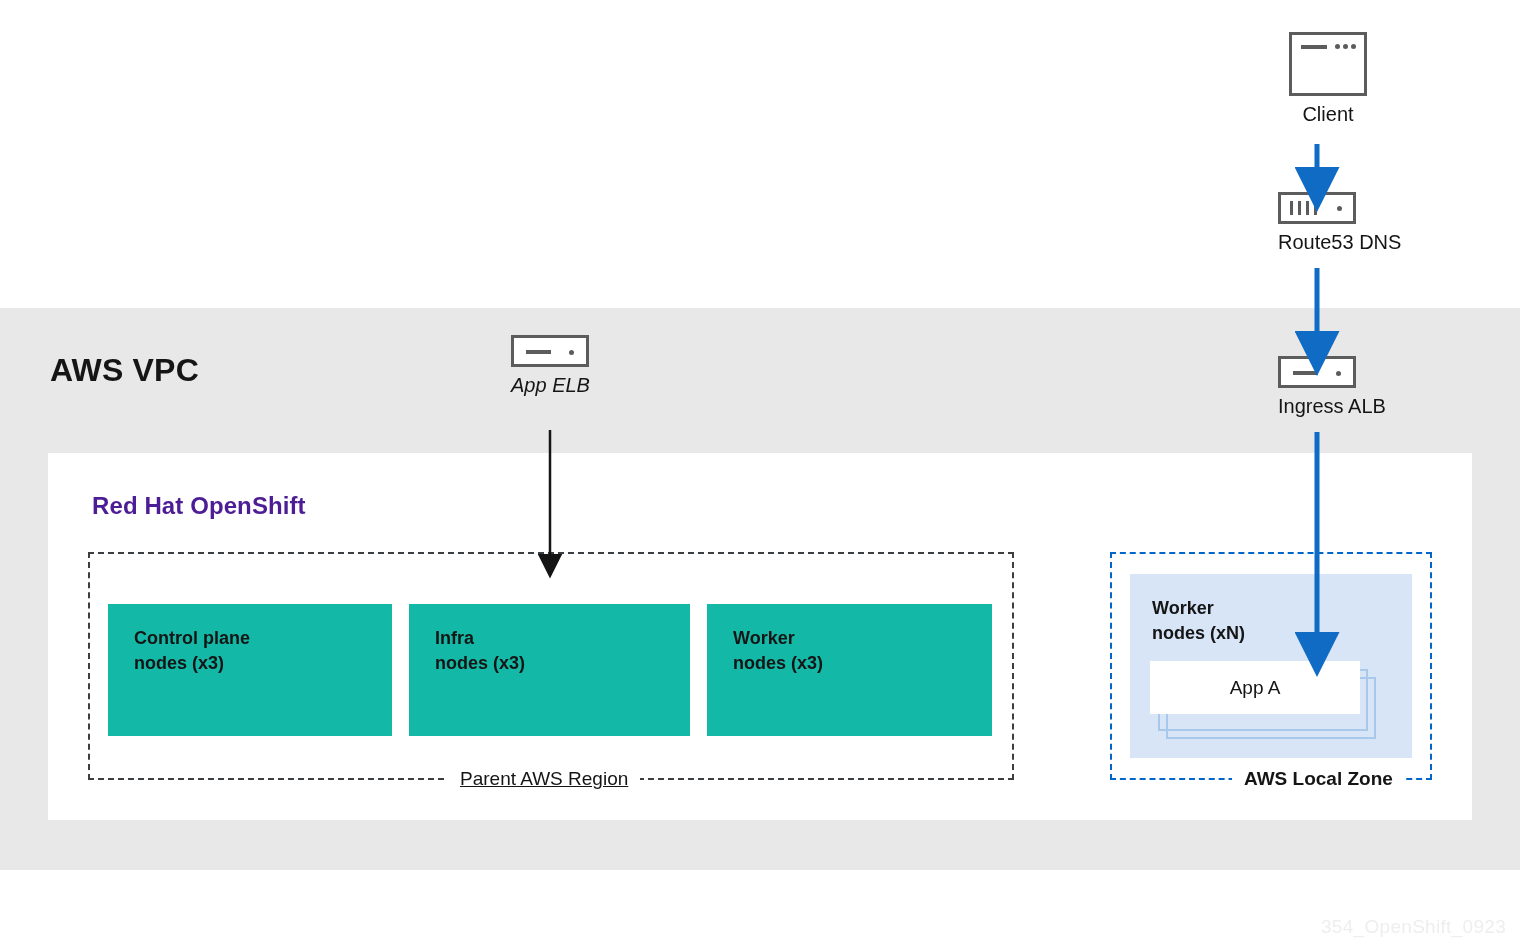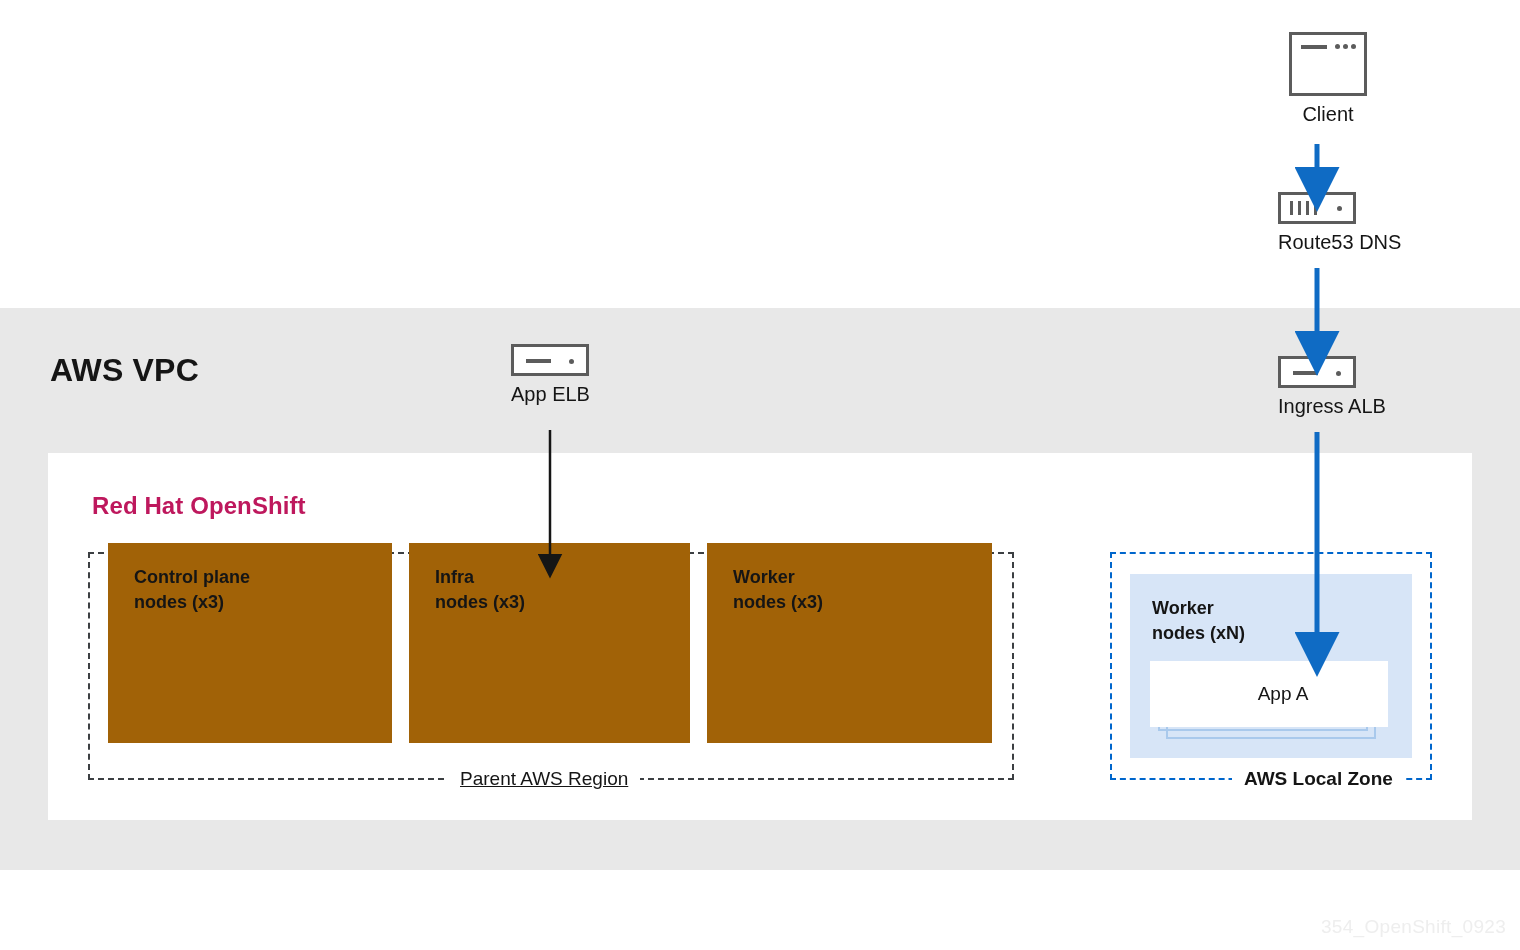--- a/index.html
+++ b/index.html
@@ -44,21 +44,21 @@
     width: 1424px;
     height: 367px;
     background: #ffffff;
   }
   .ocp-title {
     position: absolute;
     left: 92px;
     top: 492px;
     font-size: 24px;
     font-weight: bold;
-    color: #be185d;
+    color: #4c1d95;
     letter-spacing: 0.1px;
   }
 
   
   .zone {
     position: absolute;
     box-sizing: border-box;
     background: transparent;
   }
   .zone-region {
@@ -85,23 +85,23 @@
     white-space: nowrap;
     line-height: 26px;
   }
   .zone-label-region { left: 448px; text-decoration: underline; }
   .zone-label-local  { left: 1232px; font-weight: bold; }
 
   
   .nodebox {
     position: absolute;
     box-sizing: border-box;
-    background: #a16207;
-    top: 543px;
-    height: 200px;
+    background: #14b8a6;
+    top: 604px;
+    height: 132px;
   }
   .nodebox .nb-label {
     position: absolute;
     left: 26px;
     top: 22px;
     font-size: 18px;
     font-weight: bold;
     color: #151515;
     line-height: 25px;
     white-space: pre-line;
@@ -148,26 +148,25 @@
     width: 210px;
     height: 62px;
   }
   .ghost-2 { transform: translate(16px, 16px); }
   .ghost-1 { transform: translate(8px, 8px); }
   .app-card {
     position: absolute;
     left: 0;
     top: 0;
     width: 210px;
-    height: 66px;
+    height: 53px;
     background: #ffffff;
     display: flex;
     align-items: center;
     justify-content: center;
-    padding-left: 28px;
   }
   .app-card-label {
     font-size: 19px;
     color: #151515;
   }
 
   
   .node-el {
     position: absolute;
     text-align: center;
@@ -270,21 +269,21 @@
     width: 5px;
     height: 5px;
     border-radius: 50%;
     background: #5c5c5c;
   }
 
   
   .pos-client   { left: 1278px; top: 32px;  width: 78px; padding-left: 11px; }
   .pos-dns      { left: 1278px; top: 192px; width: 78px; }
   .pos-alb      { left: 1278px; top: 356px; width: 78px; }
-  .pos-elb      { left: 511px;  top: 344px; width: 78px; }
+  .pos-elb      { left: 511px;  top: 335px; width: 78px; font-style: italic; }
 
   
   .arrow { position: absolute; }
 
   
   .watermark {
     position: absolute;
     right: 14px;
     bottom: 12px;
     font-size: 19px;

